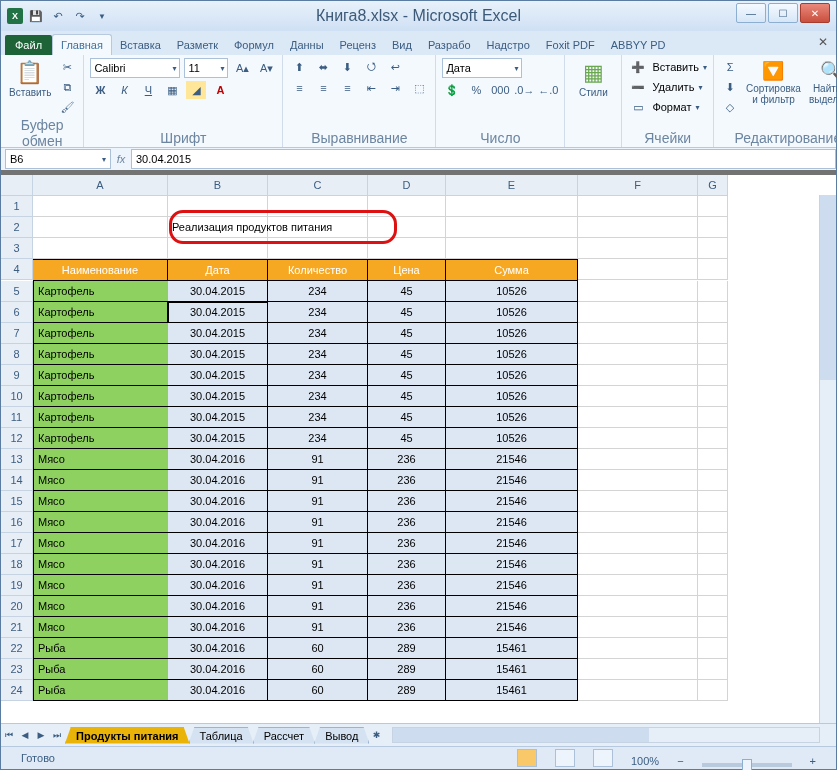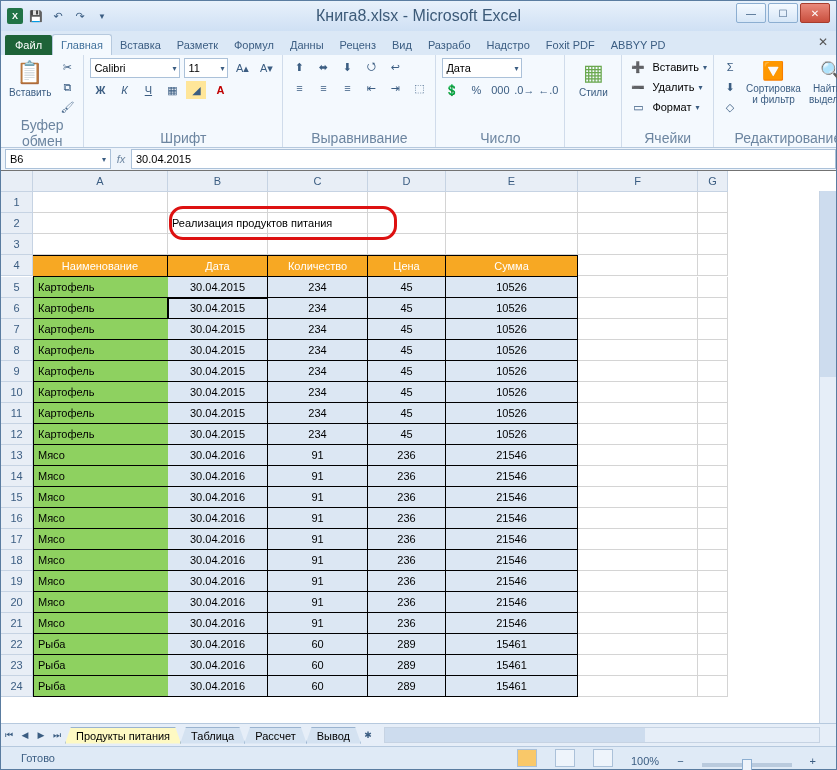--- a/index.html
+++ b/index.html
@@ -27,42 +27,42 @@
   .bigbtn{display:flex;flex-direction:column;align-items:center;gap:1px;padding:2px;cursor:pointer;min-width:40px}
   .bigbtn-icon{font-size:22px;color:#d9a34a}
   .bigbtn-lbl{font-size:10px;color:#3b5d82;text-align:center;line-height:1.1}
   .stack{display:flex;flex-direction:column;gap:2px}
   .smbtn{width:20px;height:18px;display:inline-flex;align-items:center;justify-content:center;cursor:pointer;font-size:11px;color:#3b5d82}
   .font-sel{width:82px;height:18px;border:1px solid #abc1d9;background:#fff;font-size:11px;padding:0 3px;display:flex;align-items:center;justify-content:space-between}
   .size-sel{width:36px;height:18px;border:1px solid #abc1d9;background:#fff;font-size:11px;padding:0 3px;display:flex;align-items:center;justify-content:space-between}
   .row{display:flex;gap:4px;align-items:center}
   .chev{font-size:8px;color:#3b5d82}
   
-  .fbar{height:22px;background:#eef4fb;border-bottom:1px solid #737373;display:flex;align-items:center}
+  .fbar{height:22px;background:#eef4fb;border-bottom:5px solid #737373;display:flex;align-items:center}
   .namebox{width:96px;height:18px;margin-left:4px;border:1px solid #abc1d9;background:#fff;padding:0 4px;display:flex;align-items:center;justify-content:space-between}
   .fxlbl{width:20px;text-align:center;font-style:italic;color:#6c85a0}
   .fxinput{flex:1;height:18px;border:1px solid #abc1d9;background:#fff;padding:0 4px;display:flex;align-items:center}
   
   .grid-wrap{flex:1;overflow:hidden;background:#fff;position:relative}
   .grid{display:grid;grid-template-columns:32px 135px 100px 100px 78px 132px 120px 30px;font-size:11px}
   .colhdr,.rowhdr,.corner{background:#e8eef6;border-right:1px solid #c6d3e3;border-bottom:1px solid #c6d3e3;text-align:center;color:#3b5d82;height:20px;line-height:20px;cursor:pointer}
   .corner{background:#e8eef6}
   .cell{border-right:1px solid #d4d4d4;border-bottom:1px solid #d4d4d4;height:20px;line-height:20px;padding:0 4px;overflow:hidden;white-space:nowrap}
   .hdr{background:#f7a823;color:#fff;text-align:center;border-right:1px solid #000;border-bottom:1px solid #000;border-top:1px solid #000}
   .hdr:first-of-type{border-left:1px solid #000}
   .name{background:#8ed160;border:1px solid #000;border-top:none;border-right:none;padding-left:4px}
   .val{background:#dce7f3;text-align:center;border:1px solid #000;border-top:none;border-left:none}
   .active-cell{outline:2px solid #000;outline-offset:-1px}
   .sheet-title{padding-left:4px;white-space:nowrap}
   .callout{position:absolute;border:3px solid #d11;border-radius:14px;pointer-events:none}
   
   .sheetbar{height:22px;background:#e6eef8;border-top:1px solid #b6c9de;display:flex;align-items:center}
   .navbtn{width:16px;height:18px;display:inline-flex;align-items:center;justify-content:center;color:#3b5d82;cursor:pointer;font-size:9px}
   .stab{padding:2px 10px;background:#fff;border:1px solid #9ab3cf;border-bottom:none;font-size:11px;cursor:pointer;margin-right:-1px;clip-path:polygon(6px 0,calc(100% - 6px) 0,100% 100%,0 100%)}
-  .stab.active{background:#fef9c3;font-weight:normal;position:relative;z-index:1}
+  .stab.active{background:#eab308;font-weight:bold;position:relative;z-index:1}
   .stab.inactive{background:#d4e2f1}
   .hscroll{flex:1;height:14px;margin:0 16px 0 8px;background:#e6eef8;border:1px solid #c6d3e3;position:relative}
   .hthumb{position:absolute;left:0;top:0;height:100%;width:60%;background:#cddcee}
   
   .status{height:22px;background:#dfeaf6;border-top:1px solid #b6c9de;display:flex;align-items:center;justify-content:space-between;padding:0 20px;font-size:11px;color:#3b5d82}
   .zoom{display:flex;align-items:flex-end;gap:18px}
   .viewbtn{width:18px;height:16px;border:1px solid #abc1d9;background:#eef4fb;cursor:pointer}
   .viewbtn.active{background:#f9c869}
   .slider{width:90px;height:4px;background:#b9cadd;position:relative}
   .slider-thumb{position:absolute;left:45%;top:-4px;width:8px;height:12px;background:#eef4fb;border:1px solid #8caed1}

